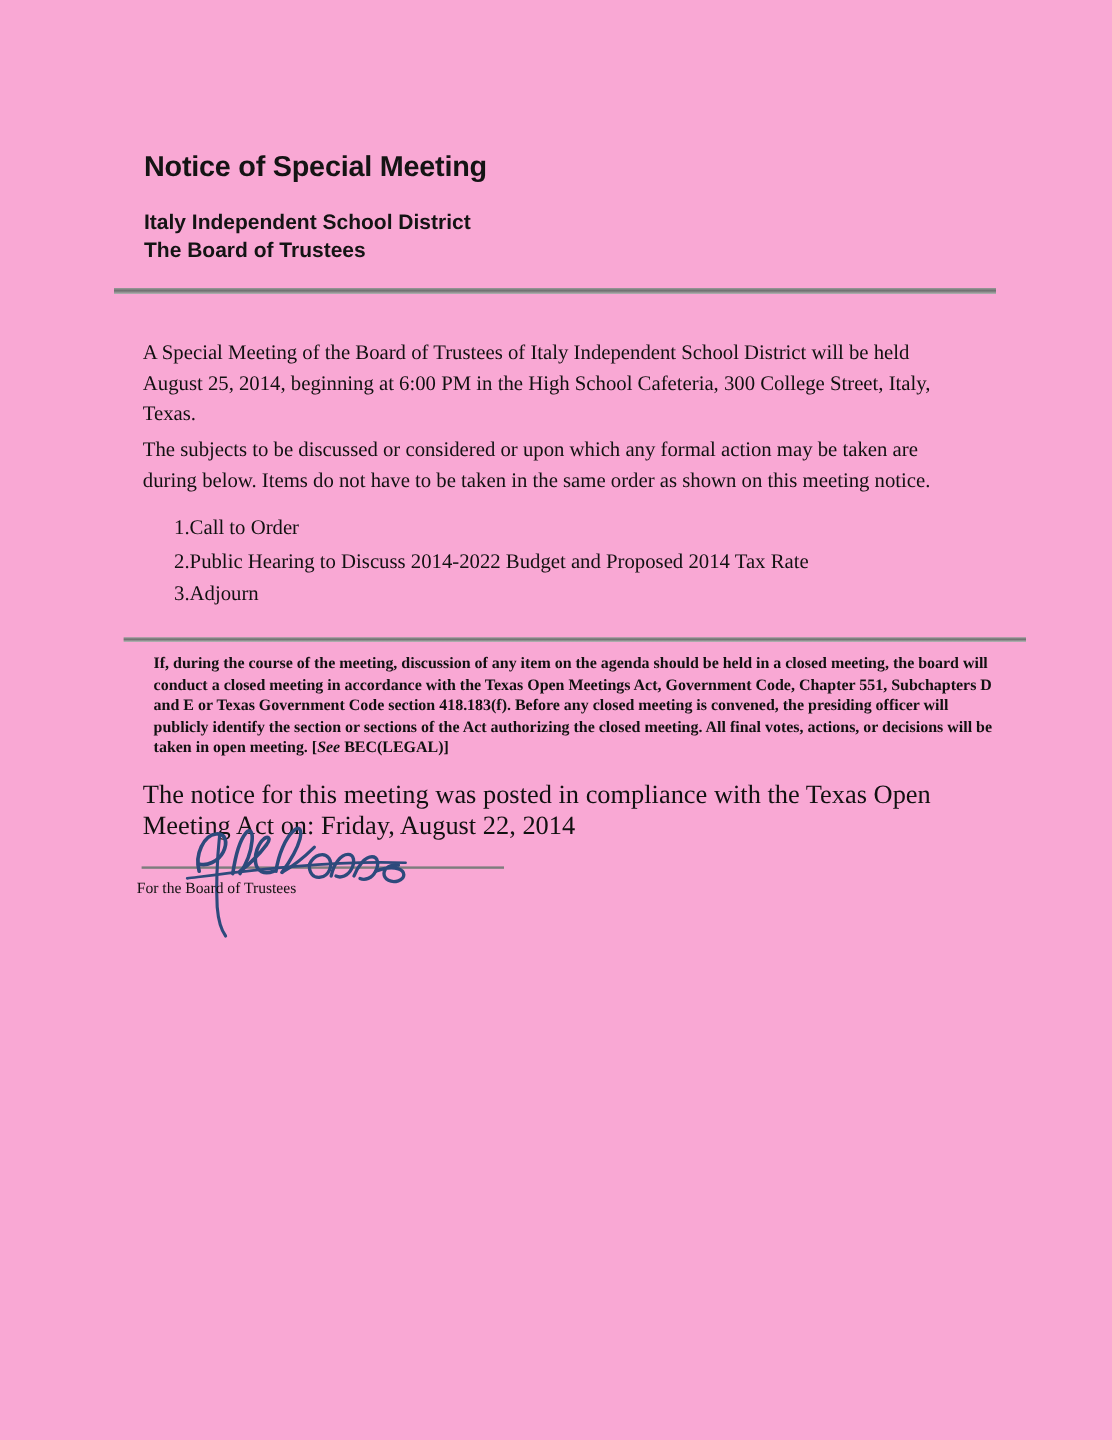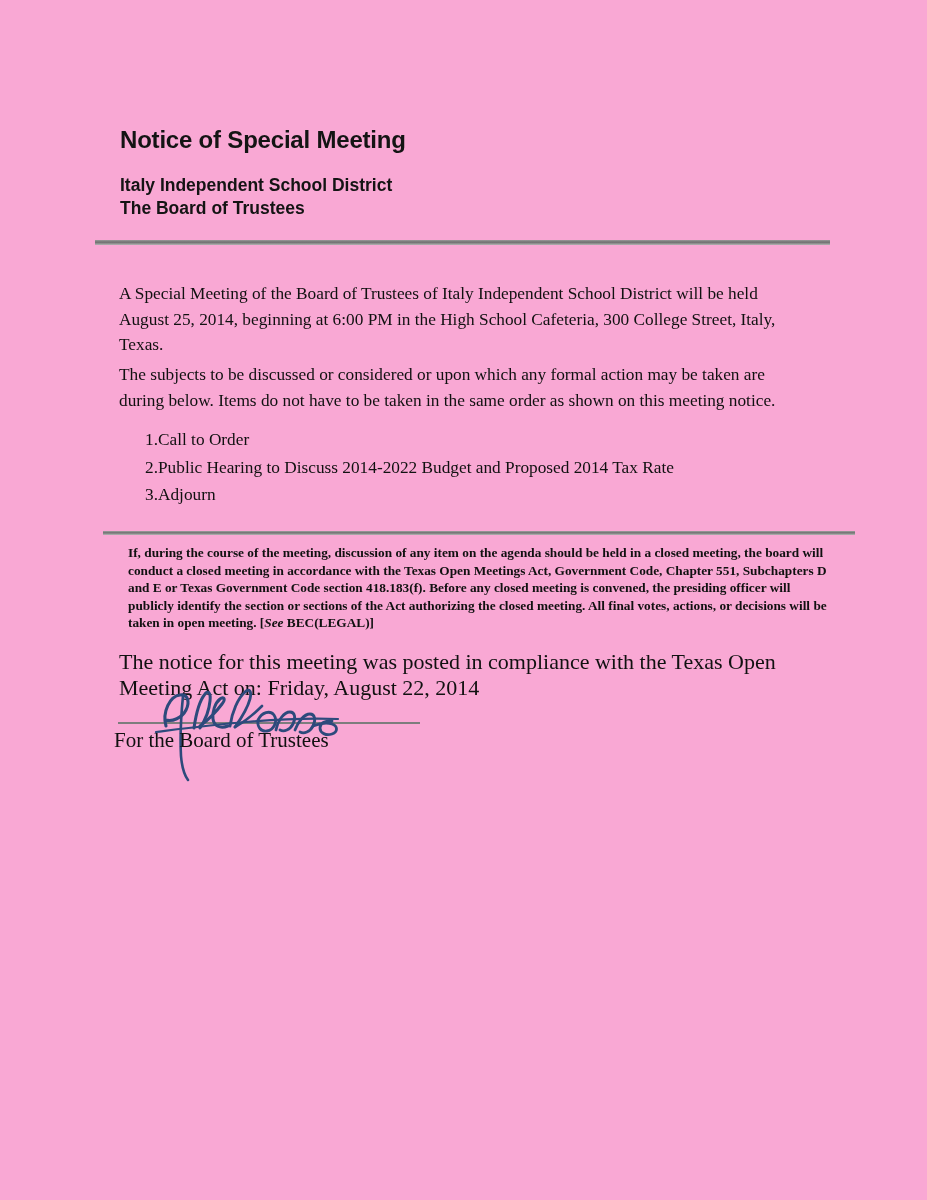--- a/index.html
+++ b/index.html
@@ -150,21 +150,21 @@
     left: 150px;
     top: -8px;
     width: 210px;
     height: 100px;
     pointer-events: none;
   }
   .sig-caption {
     position: absolute;
     left: 114px;
     top: 38px;
-    font-size: 21px;
+    font-size: 13px;
     line-height: 24px;
     color: #111111;
     white-space: nowrap;
   }
 </style>
 </head>
 <body>
 
 <div class="page">
 

